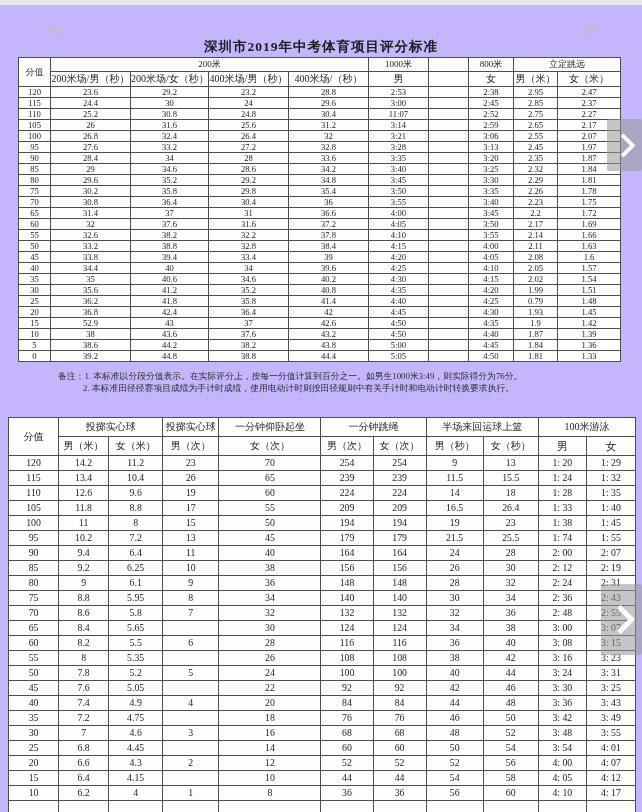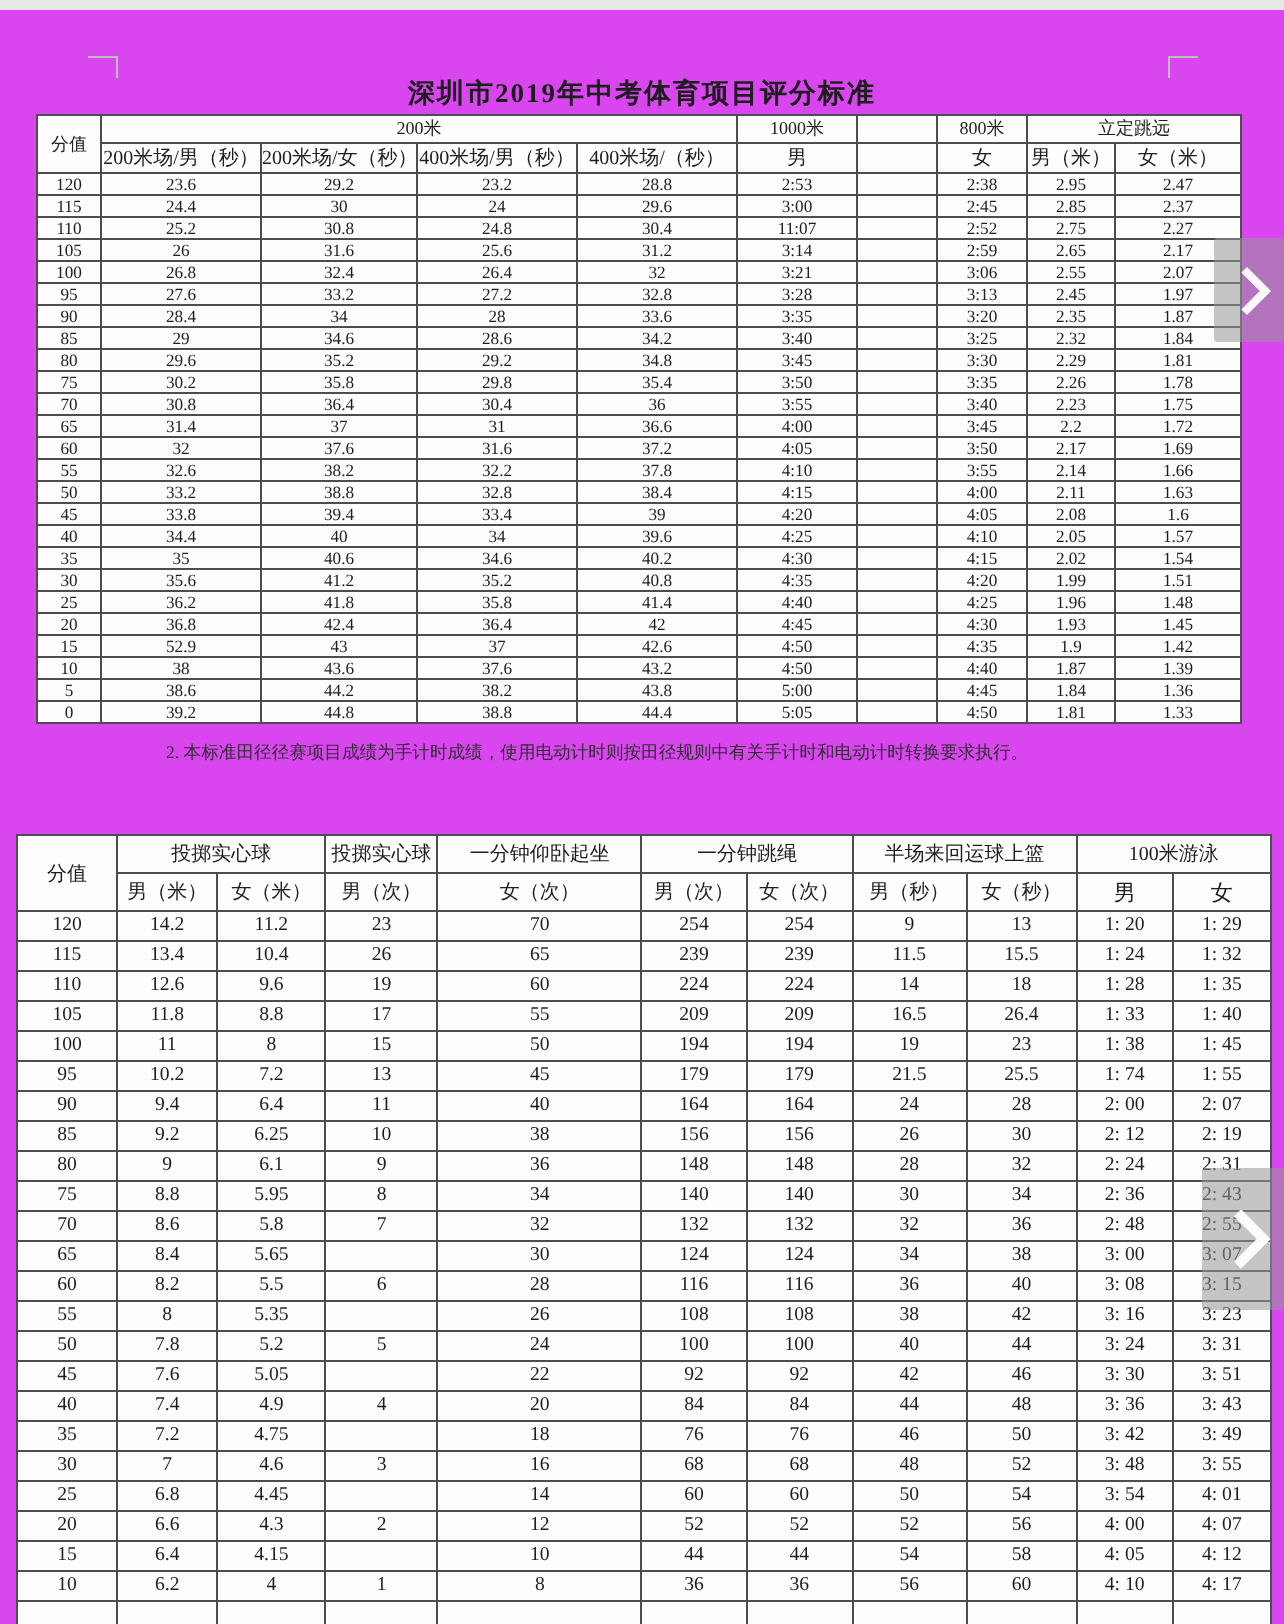--- a/index.html
+++ b/index.html
@@ -1,16 +1,16 @@
 <!DOCTYPE html>
 <html><head>
 <meta charset="utf-8">
 <style>
   html,body{margin:0;padding:0;background:#eef0ef;}
-  .page{position:relative;width:642px;height:812px;background:#d946ef;overflow:hidden;
+  .page{position:relative;width:642px;height:812px;background:#c4b5fd;overflow:hidden;
         font-family:"Liberation Serif","DejaVu Serif",serif;color:#1d1d1d;}
   .topband{position:absolute;left:0;top:0;width:642px;height:5px;background:#e7e9e8;}
   .corner{position:absolute;width:14px;height:10px;border-color:#bdbdbd;border-style:solid;border-width:0;}
   .corner.left{left:44px;top:28px;border-top-width:1px;border-right-width:1px;}
   .corner.right{left:584px;top:28px;border-top-width:1px;border-left-width:1px;}
   .title{position:absolute;left:0;top:38px;width:642px;text-align:center;
          font-size:13.5px;font-weight:bold;letter-spacing:1px;}
   table{border-collapse:collapse;table-layout:fixed;position:absolute;background:#fdfdfc;}
   th,td{border:1px solid #4d4d4d;text-align:center;padding:0;overflow:hidden;
         white-space:nowrap;font-weight:normal;}
@@ -313,21 +313,21 @@
         </tr>
         <tr>
           <td>25</td>
           <td>36.2</td>
           <td>41.8</td>
           <td>35.8</td>
           <td>41.4</td>
           <td>4:40</td>
           <td></td>
           <td>4:25</td>
-          <td>1.96</td>
+          <td>0.79</td>
           <td>1.48</td>
         </tr>
         <tr>
           <td>20</td>
           <td>36.8</td>
           <td>42.4</td>
           <td>36.4</td>
           <td>42</td>
           <td>4:45</td>
           <td></td>
@@ -380,20 +380,21 @@
           <td>5:05</td>
           <td></td>
           <td>4:50</td>
           <td>1.81</td>
           <td>1.33</td>
         </tr>
       </tbody>
   </table>
 
   <div class="notes">
+    <div class="l1">备注：1. 本标准以分段分值表示。在实际评分上，按每一分值计算到百分之一。如男生1000米3:49，则实际得分为76分。</div>
     <div class="l2">2. 本标准田径径赛项目成绩为手计时成绩，使用电动计时则按田径规则中有关手计时和电动计时转换要求执行。</div>
   </div>
 
   <table id="t2">
     <colgroup>
       <col style="width:50px">
         <col style="width:50px">
         <col style="width:54px">
         <col style="width:56px">
       <col style="width:102px">
@@ -627,21 +628,21 @@
           <td>45</td>
           <td>7.6</td>
           <td>5.05</td>
           <td></td>
           <td>22</td>
           <td>92</td>
           <td>92</td>
           <td>42</td>
           <td>46</td>
           <td>3: 30</td>
-          <td>3: 51</td>
+          <td>3: 25</td>
         </tr>
         <tr>
           <td>40</td>
           <td>7.4</td>
           <td>4.9</td>
           <td>4</td>
           <td>20</td>
           <td>84</td>
           <td>84</td>
           <td>44</td>

